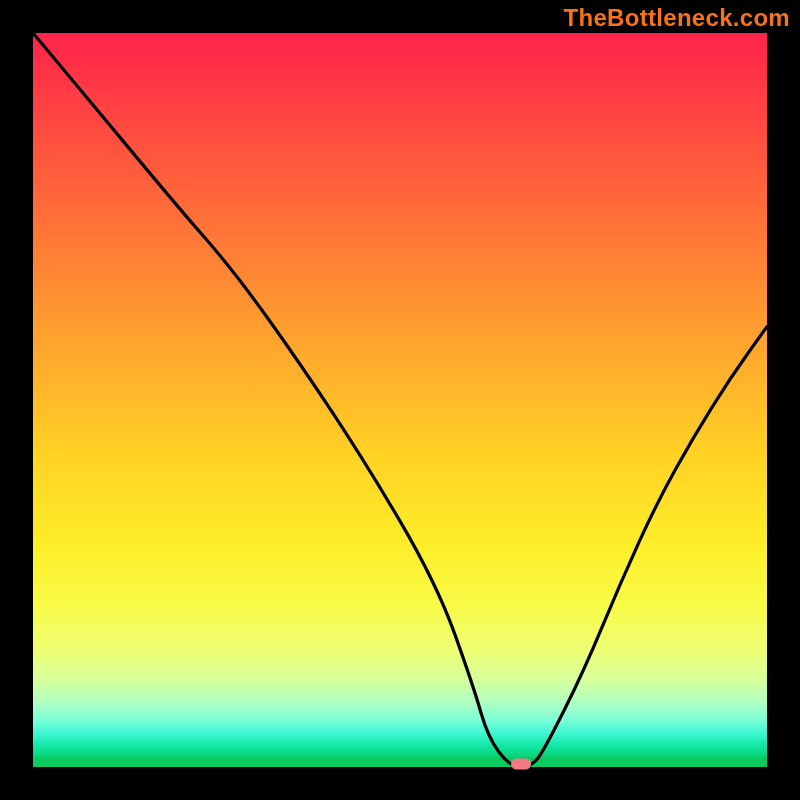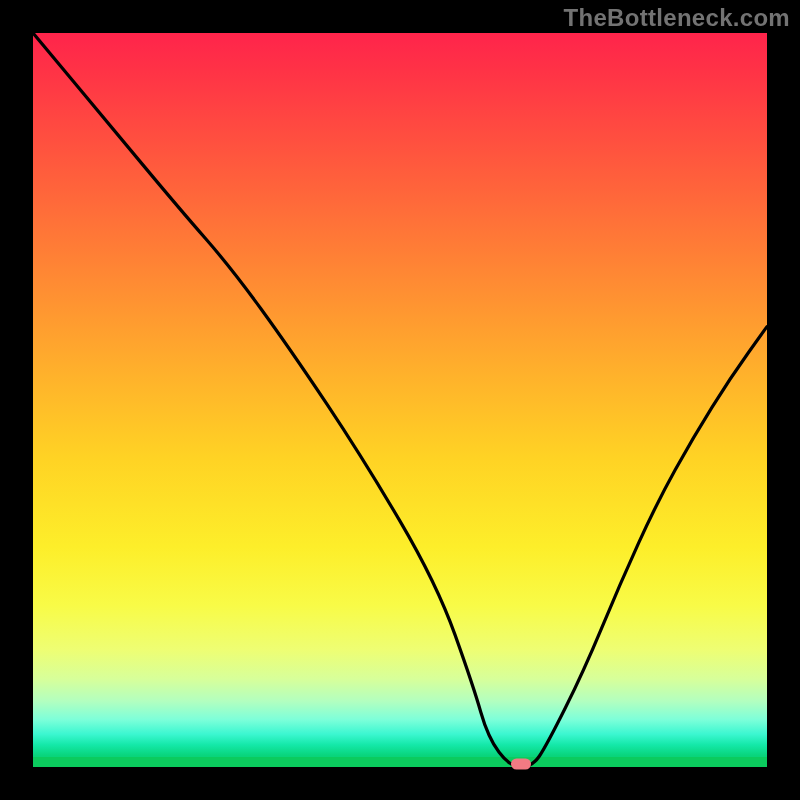--- a/index.html
+++ b/index.html
@@ -14,21 +14,21 @@
   .wrap {
     position: relative;
     width: 800px;
     height: 800px;
     background: #000;
   }
   .watermark {
     position: absolute;
     top: 4px;
     right: 10px;
-    color: #737373;
+    color: #f97316;
     font-size: 24px;
     font-weight: 600;
     letter-spacing: 0.3px;
     z-index: 5;
   }
   .plot {
     position: absolute;
     left: 33px;
     top: 33px;
     width: 734px;

